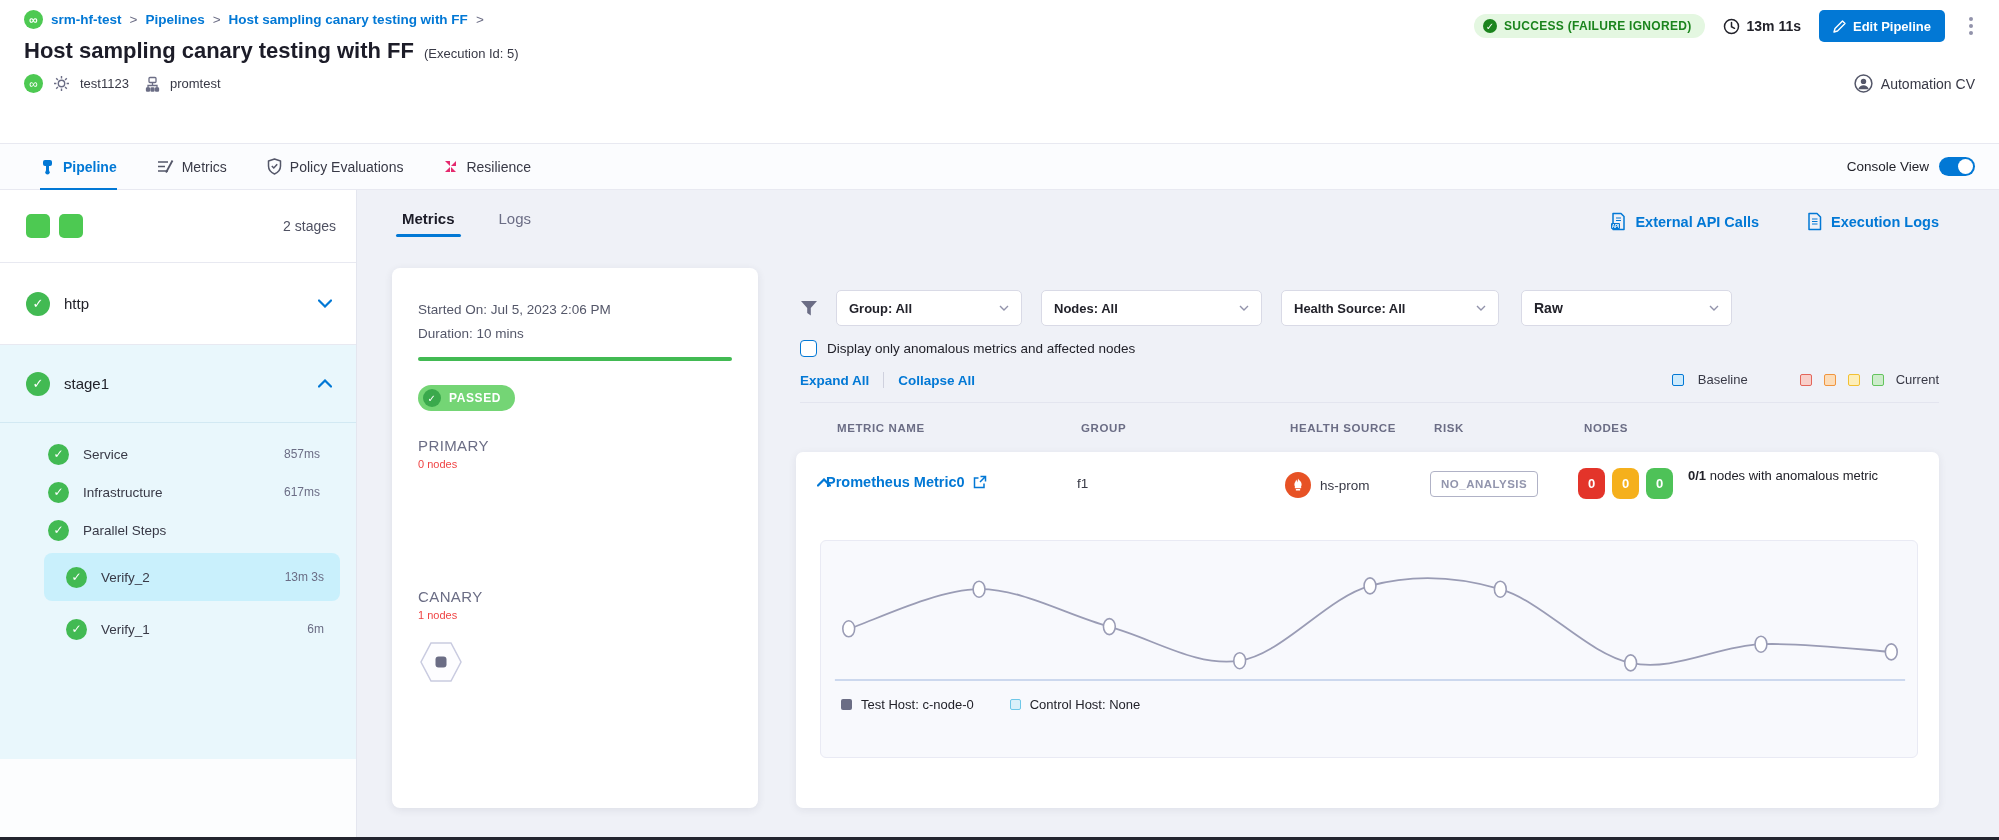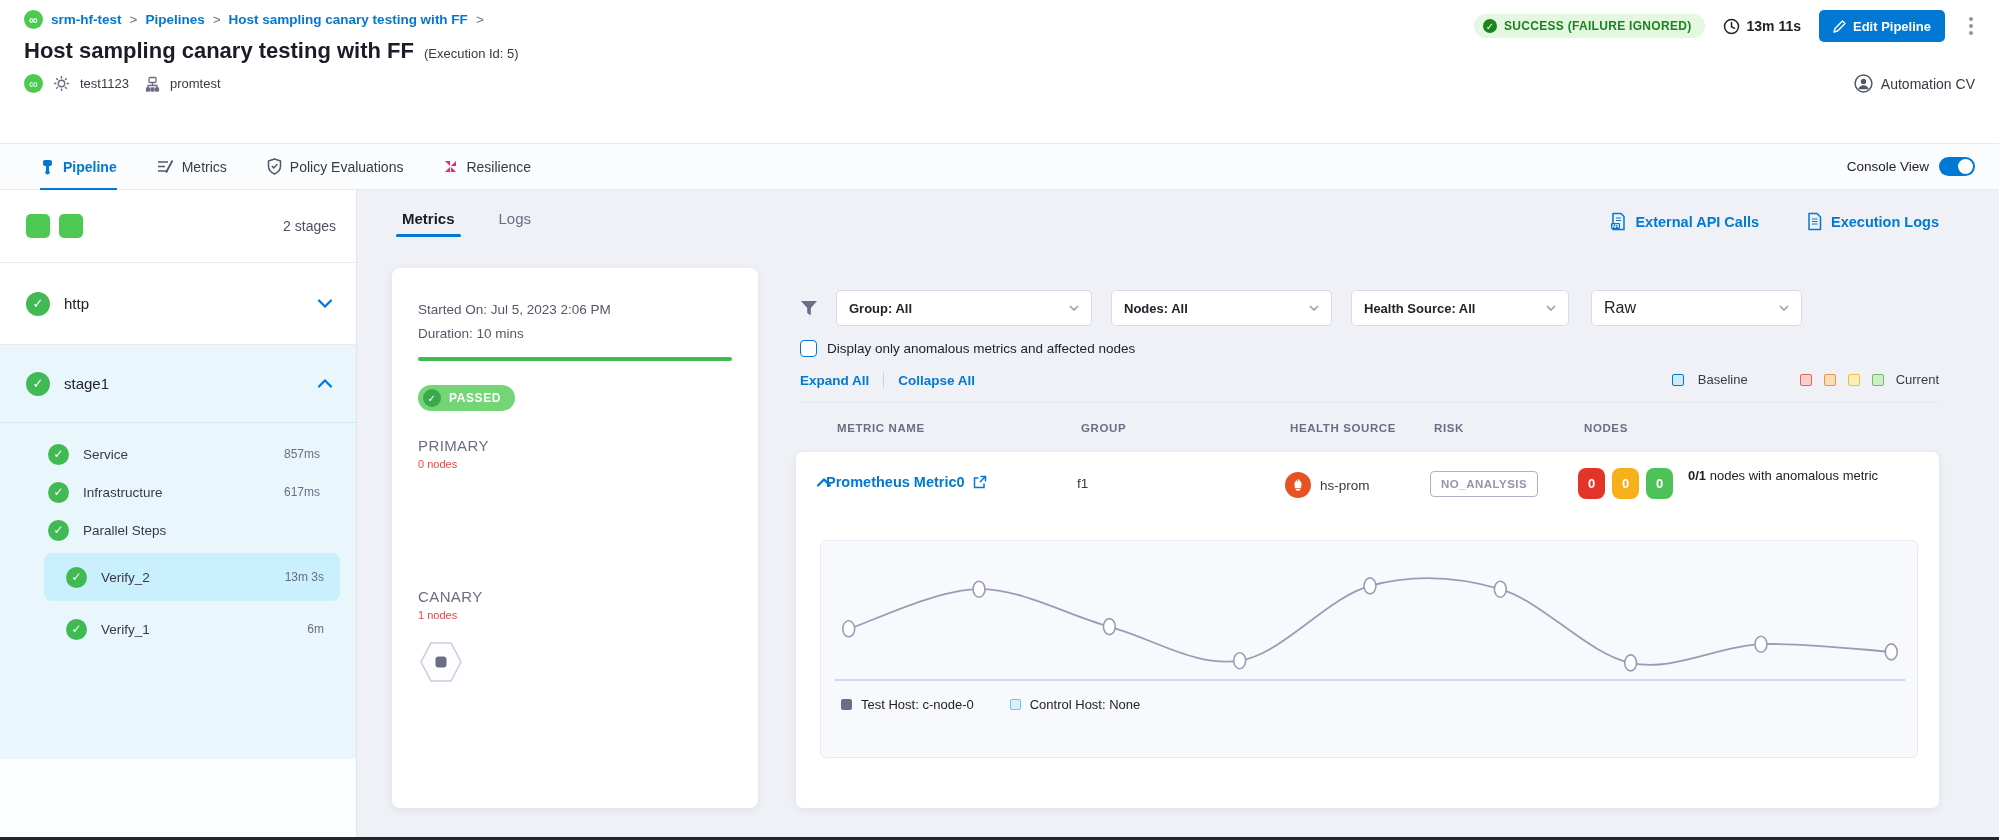--- a/index.html
+++ b/index.html
@@ -99,21 +99,21 @@
   .rpanel { position:absolute; left:790px; top:190px; width:1209px; height:650px; }
   .top-links { position:absolute; top:22px; right:60px; display:flex; gap:48px; }
   .tlink { display:flex; align-items:center; gap:9px; color:#0278d5; font-size:14.5px;
            font-weight:bold; cursor:pointer; }
   .filters { position:absolute; left:10px; top:100px; display:flex; align-items:center; }
   .funnel { margin-right:18px; display:flex; }
   .dd { height:36px; background:#fff; border:1px solid #d9dae6; border-radius:5px; display:flex;
         align-items:center; padding:0 12px; font-size:13px; color:#22222a; cursor:pointer; }
   .dd .v { font-weight:bold; }
   .dd .c { margin-left:auto; color:#9293ab; }
-  .dd1 { width:256px; margin-right:19px; }
+  .dd1 { width:186px; margin-right:19px; }
   .dd2 { width:221px; margin-right:19px; }
   .dd3 { width:218px; margin-right:22px; }
   .dd4 { width:211px; }
   .cbrow { position:absolute; left:10px; top:150px; display:flex; align-items:center; gap:10px;
            font-size:13.5px; color:#22222a; }
   .cbox { width:17px; height:17px; border:1.6px solid #0278d5; border-radius:4px; background:#fff;
           cursor:pointer; }
   .exprow { position:absolute; left:10px; top:182px; display:flex; align-items:center; gap:14px;
             font-size:13.5px; font-weight:bold; color:#0278d5; }
   .vdiv { width:1px; height:16px; background:#cfd1de; }
@@ -437,21 +437,21 @@
       </div>
       <div class="dd dd3">
         <span class="v">Health Source: All</span>
         <span class="c">
           <svg width="10" height="6" viewBox="0 0 10 6">
               <path d="M1 1l4 4 4-4" fill="none" stroke="#9293ab" stroke-width="1.4"></path>
             </svg>
         </span>
       </div>
       <div class="dd dd4">
-        <span class="v" style="font-weight:normal;font-size:16px;">Raw</span>
+        <span class="v" style="font-weight:bold;font-size:14px;">Raw</span>
         <span class="c">
           <svg width="10" height="6" viewBox="0 0 10 6">
               <path d="M1 1l4 4 4-4" fill="none" stroke="#9293ab" stroke-width="1.4"></path>
             </svg>
         </span>
       </div>
     </div>
 
     <div class="cbrow">
       <span class="cbox"></span>

